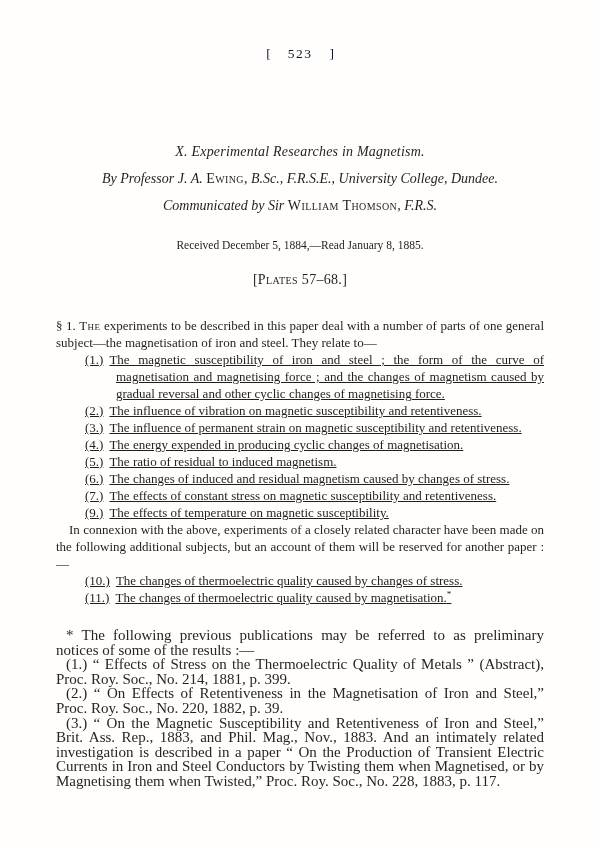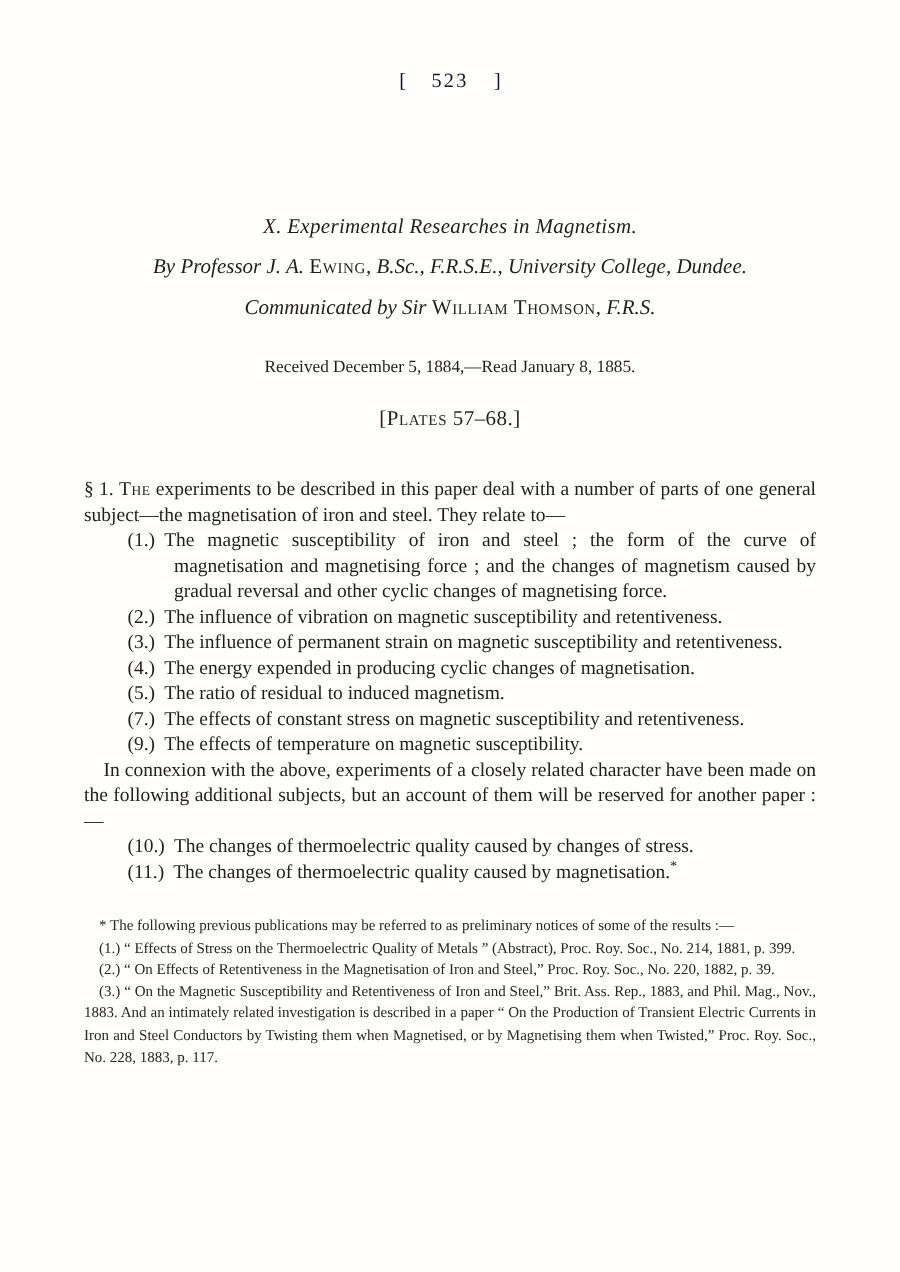--- a/index.html
+++ b/index.html
@@ -20,25 +20,25 @@
   .title { margin-top: 82px; font-style: italic; font-size: 14px; letter-spacing: .2px; }
   .byline { margin-top: 11px; font-style: italic; font-size: 14px; }
   .communicated { margin-top: 11px; font-style: italic; font-size: 14px; }
   .sc { font-style: normal; font-variant: small-caps; letter-spacing: .4px; }
   .received { margin-top: 25px; font-size: 11.5px; }
   .plates { margin-top: 21px; font-size: 14px; letter-spacing: .3px; }
 
   .bodytext { margin-top: 29px; font-size: 13px; line-height: 17px; text-align: justify; }
   .para { text-align: justify; }
   .para.first-indent { text-indent: 13px; }
-  .item { padding-left: 60px; text-indent: -31px; text-align: justify; }
+  .item { padding-left: 60px; text-indent: -31px; text-align: justify; text-decoration: underline; }
   .item .marker { margin-right: 6px; }
   sup.fnmark { vertical-align: super; font-size: 70%; line-height: 0; }
 
-  .footnote { margin-top: 22px; font-size: 10px; line-height: 14.6px; text-align: justify; color: #262626; }
+  .footnote { margin-top: 22px; font-size: 15px; line-height: 14.6px; text-align: justify; color: #262626; }
   .fn { text-indent: 10px; text-align: justify; }
 </style>
 </head>
 <body>
 
 <div class="sheet">
   <div class="content">
 
     <div class="folio"><span>[</span><span class="num">523</span><span>]</span></div>
 
@@ -51,20 +51,21 @@
     </div>
 
     <div class="bodytext">
       <p class="para"><span>§ 1. </span><span class="sc">The</span><span> experiments to be described in this paper deal with a number of parts of one general subject—the magnetisation of iron and steel.  They relate to—</span></p>
 
       <p class="item"><span class="marker">(1.)</span><span>The magnetic susceptibility of iron and steel ; the form of the curve of magnetisation and magnetising force ; and the changes of magnetism caused by gradual reversal and other cyclic changes of magnetising force.</span></p>
       <p class="item"><span class="marker">(2.)</span><span>The influence of vibration on magnetic susceptibility and retentiveness.</span></p>
       <p class="item"><span class="marker">(3.)</span><span>The influence of permanent strain on magnetic susceptibility and retentiveness.</span></p>
       <p class="item"><span class="marker">(4.)</span><span>The energy expended in producing cyclic changes of magnetisation.</span></p>
       <p class="item"><span class="marker">(5.)</span><span>The ratio of residual to induced magnetism.</span></p>
+      <p class="item"><span class="marker">(6.)</span><span>The changes of induced and residual magnetism caused by changes of stress.</span></p>
       <p class="item"><span class="marker">(7.)</span><span>The effects of constant stress on magnetic susceptibility and retentiveness.</span></p>
       <p class="item"><span class="marker">(9.)</span><span>The effects of temperature on magnetic susceptibility.</span></p>
 
       <p class="para first-indent">In connexion with the above, experiments of a closely related character have been made on the following additional subjects, but an account of them will be reserved for another paper :—</p>
 
       <p class="item"><span class="marker">(10.)</span><span>The changes of thermoelectric quality caused by changes of stress.</span><sup class="fnmark"></sup></p>
       <p class="item"><span class="marker">(11.)</span><span>The changes of thermoelectric quality caused by magnetisation.</span><sup class="fnmark">*</sup></p>
     </div>
 
     <div class="footnote">

